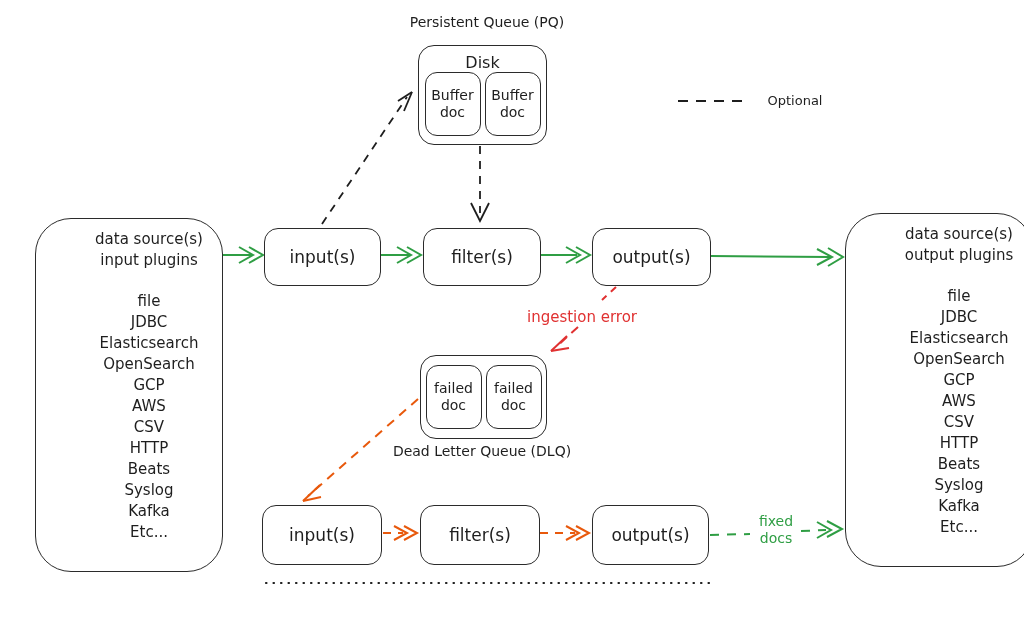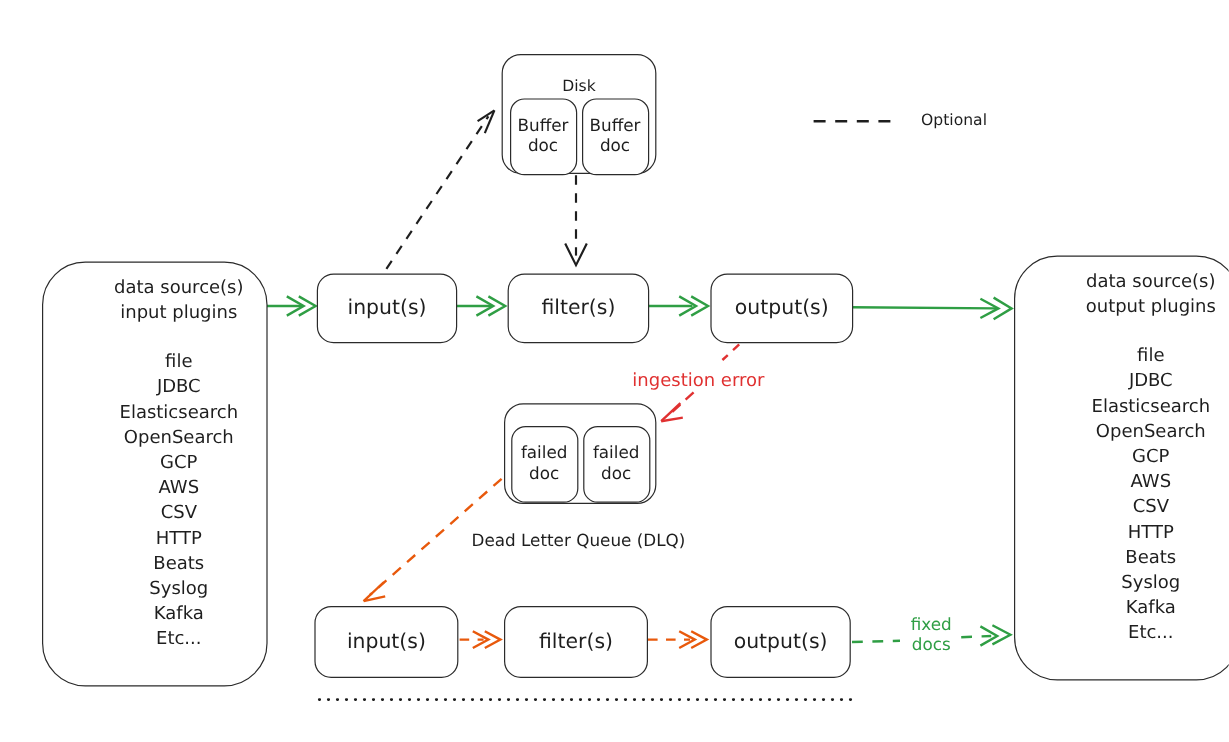--- a/index.html
+++ b/index.html
@@ -24,21 +24,21 @@
     position:absolute;background:#ffffff;border:1.6px solid #2b2b2b;border-radius:36px;
     text-align:center;
     padding-left:40px;
   }
   .panel .ptitle{margin-top:10px;font-size:15px;line-height:21px;}
   .panel .plist{margin-top:20px;font-size:15px;line-height:21px;}
   .qbox{
     position:absolute;background:#ffffff;border:1.6px solid #2b2b2b;border-radius:16px;
     display:flex;flex-direction:column;align-items:center;
   }
-  .qbox .qtitle{font-size:13px;line-height:18px;margin-top:18px;}
+  .qbox .qtitle{font-size:16px;line-height:18px;margin-top:8px;}
   .docrow{display:flex;gap:4px;align-items:center;justify-content:center;}
   .doc{
     width:56px;height:64px;border:1.5px solid #2b2b2b;border-radius:12px;
     display:flex;align-items:center;justify-content:center;text-align:center;
     font-size:14px;line-height:17px;padding:0 2px;box-sizing:border-box;background:#fff;
   }
   .red{color:var(--red);}
   .greentxt{color:var(--green);}
   .small{font-size:13px;}
 </style>
@@ -100,20 +100,21 @@
 
     <g style="stroke:var(--ink)" stroke-width="2.2" fill="none">
       <line x1="678" y1="101" x2="748" y2="101" stroke-dasharray="10 8"></line>
     </g>
 
     <g style="stroke:var(--ink)" stroke-width="2.2" fill="none" stroke-linecap="round">
       <line x1="266" y1="583" x2="714" y2="583" stroke-dasharray="0.5 7"></line>
     </g>
   </svg>
 
+  <div class="lbl" style="left:387px;top:14px;width:200px;font-size:14px;">Persistent Queue (PQ)</div>
 
   <div class="qbox" style="left:418px;top:45px;width:127px;height:98px;">
     <div class="qtitle">Disk</div>
     <div class="docrow">
       <div class="doc">Buffer doc</div>
       <div class="doc">Buffer doc</div>
     </div>
   </div>
 
   <div class="lbl small" style="left:760px;top:93px;width:70px;">Optional</div>
@@ -159,21 +160,21 @@
       <div>Etc...</div>
     </div>
   </div>
 
   <div class="box" style="left:264px;top:228px;width:115px;height:56px;">input(s)</div>
   <div class="box" style="left:423px;top:228px;width:116px;height:56px;">filter(s)</div>
   <div class="box" style="left:592px;top:228px;width:117px;height:56px;">output(s)</div>
 
   <div class="lbl red" style="left:518px;top:308px;width:128px;font-size:15px;">ingestion error</div>
 
-  <div class="qbox" style="left:420px;top:336px;width:125px;height:82px;justify-content:flex-end;">
+  <div class="qbox" style="left:420px;top:355px;width:125px;height:82px;justify-content:center;">
     <div class="docrow">
       <div class="doc">failed doc</div>
       <div class="doc">failed doc</div>
     </div>
   </div>
   <div class="lbl" style="left:372px;top:443px;width:220px;font-size:14px;">Dead Letter Queue (DLQ)</div>
 
   <div class="box" style="left:262px;top:505px;width:118px;height:58px;">input(s)</div>
   <div class="box" style="left:420px;top:505px;width:118px;height:58px;">filter(s)</div>
   <div class="box" style="left:592px;top:505px;width:115px;height:58px;">output(s)</div>

